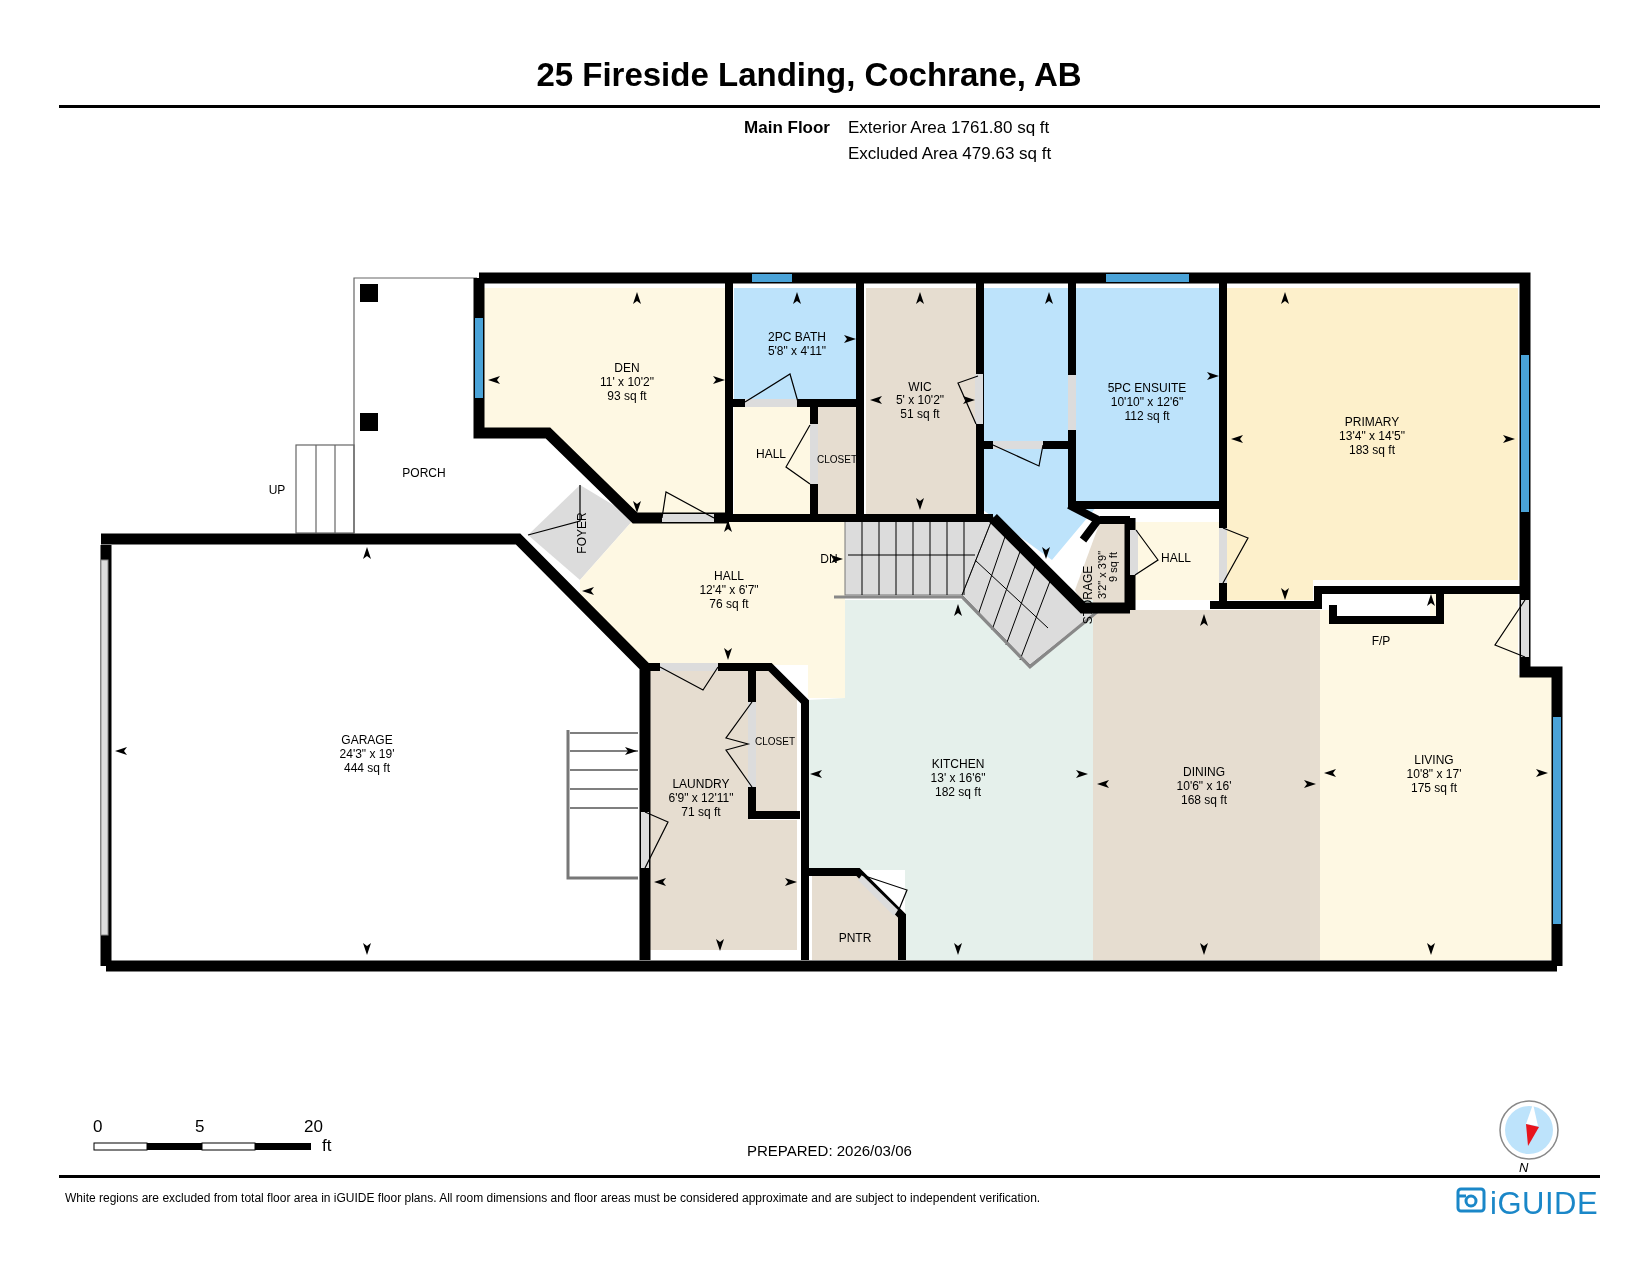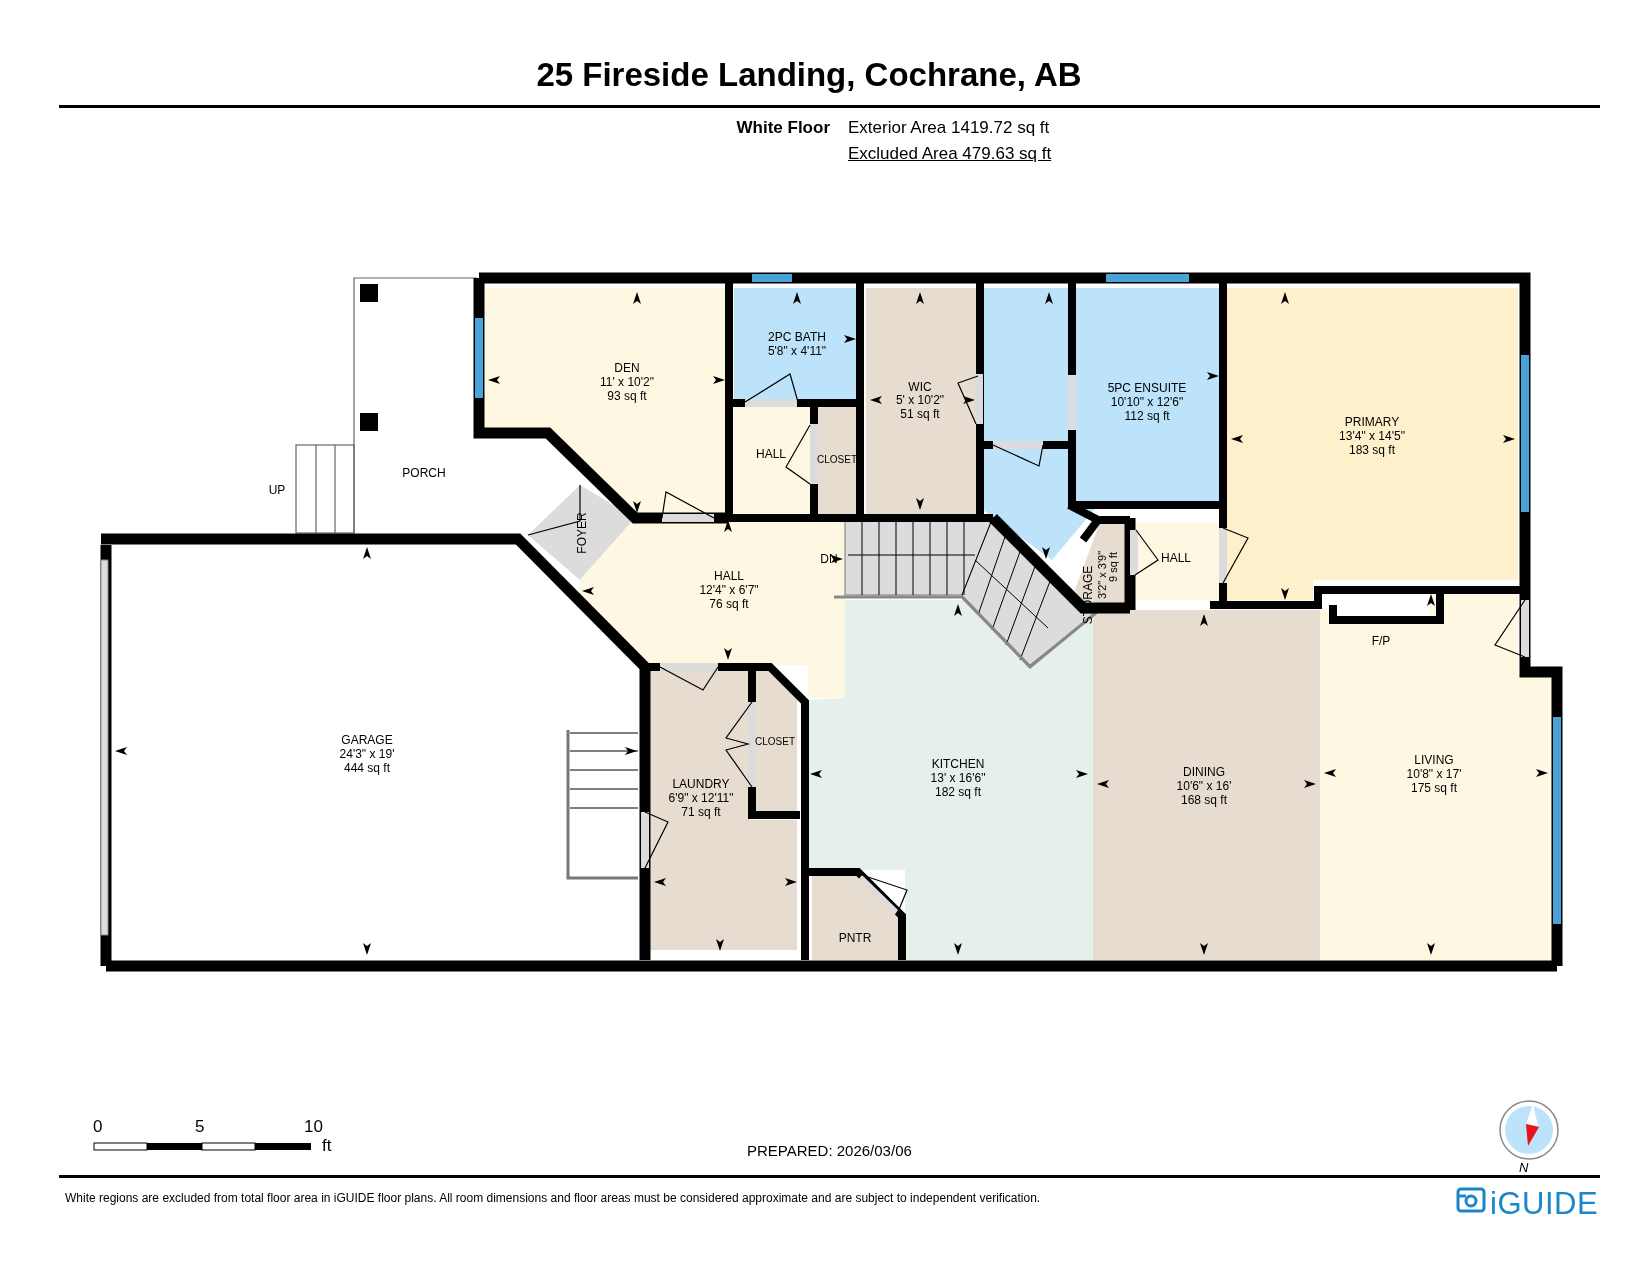--- a/index.html
+++ b/index.html
@@ -14,23 +14,23 @@
   .disclaimer{position:absolute;left:65px;top:1191px;font-size:12px;}
   .logo{position:absolute;left:1456px;top:1186px;color:#1a87c8;font-size:31px;display:flex;gap:4px;letter-spacing:0.5px;}
   .compass-n{position:absolute;left:1519px;top:1160px;font-size:13px;font-style:italic;}
   svg text{font-family:"Liberation Sans",sans-serif;}
 </style>
 </head>
 <body>
 
 <div class="title">25 Fireside Landing, Cochrane, AB</div>
 <div class="rule" style="top:105px;"></div>
-<div class="floor-label">White Floor</div>
-<div class="area-line" style="top:118px;">Exterior Area 1419.72 sq ft</div>
-<div class="area-line" style="top:144px;text-decoration:underline;">Excluded Area 479.63 sq ft</div>
+<div class="floor-label">Main Floor</div>
+<div class="area-line" style="top:118px;">Exterior Area 1761.80 sq ft</div>
+<div class="area-line" style="top:144px;">Excluded Area 479.63 sq ft</div>
 
 <svg class="plan" width="1650" height="1275" viewBox="0 0 1650 1275">
 
   <g>
 
     <polygon points="484,288 729,288 729,518 635,518 548,430 484,430" fill="#fef8e3"></polygon>
 
     <rect x="734" y="288" width="123" height="112" fill="#bde3fb"></rect>
 
     <rect x="734" y="405" width="80" height="113" fill="#fef8e3"></rect>
@@ -292,21 +292,21 @@
   <g>
     <circle cx="1529" cy="1130" r="29" fill="#fff" stroke="#888" stroke-width="1.5"></circle>
     <circle cx="1529" cy="1130" r="24" fill="#bde3fb"></circle>
     <polygon points="1533,1104 1526,1124 1538,1126" fill="#fff"></polygon>
     <polygon points="1526,1124 1539,1127 1528,1146" fill="#e8141c"></polygon>
   </g>
 </svg>
 
 <div class="scale-lbl" style="left:93px;top:1117px;">0</div>
 <div class="scale-lbl" style="left:195px;top:1117px;">5</div>
-<div class="scale-lbl" style="left:304px;top:1117px;">10</div>
+<div class="scale-lbl" style="left:304px;top:1117px;">20</div>
 <div class="scale-lbl" style="left:322px;top:1136px;text-align:center;">ft</div>
 
 <div class="prepared">PREPARED: 2026/03/06</div>
 <div class="compass-n">N</div>
 
 <div class="rule" style="top:1175px;"></div>
 <div class="disclaimer">White regions are excluded from total floor area in iGUIDE floor plans. All room dimensions and floor areas must be considered approximate and are subject to independent verification.</div>
 
 <div class="logo">
   <svg width="30" height="28" viewBox="0 0 30 28">

